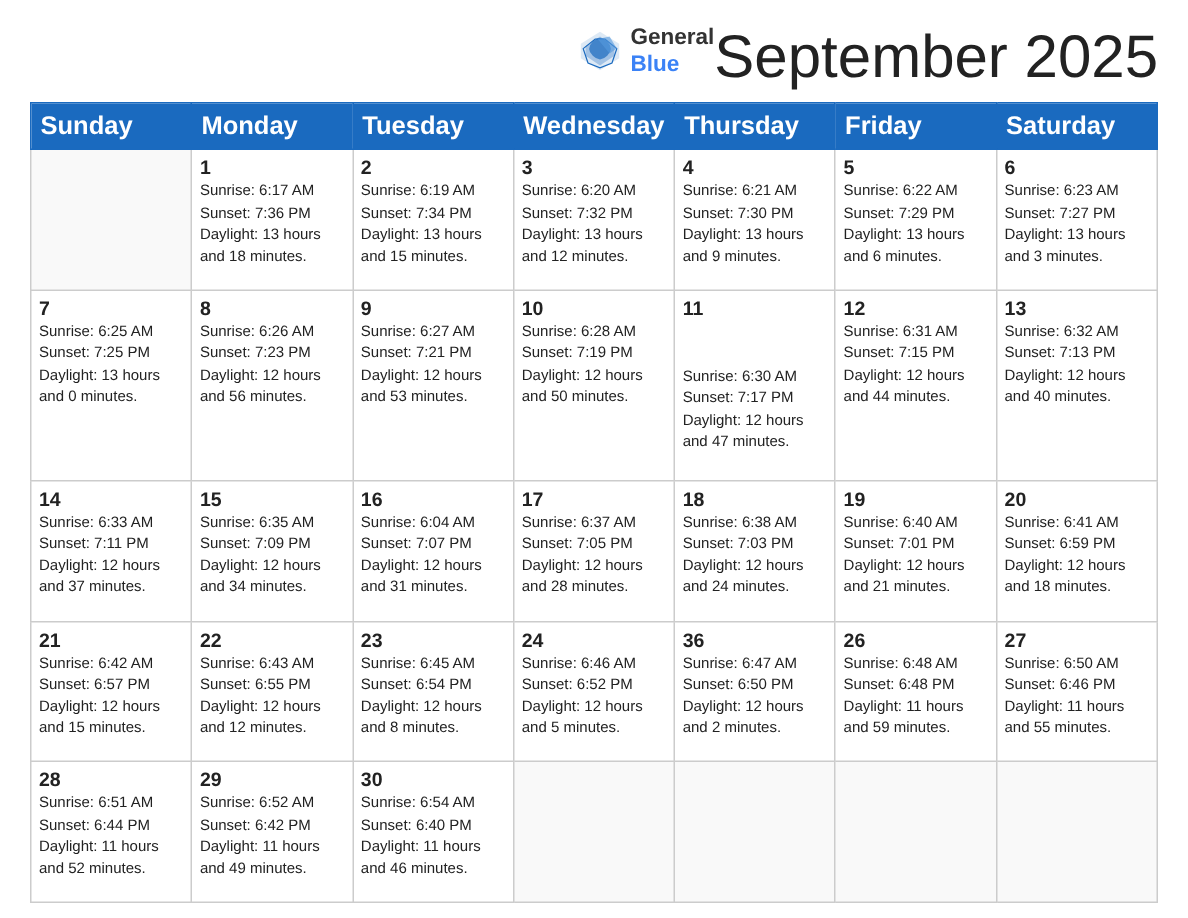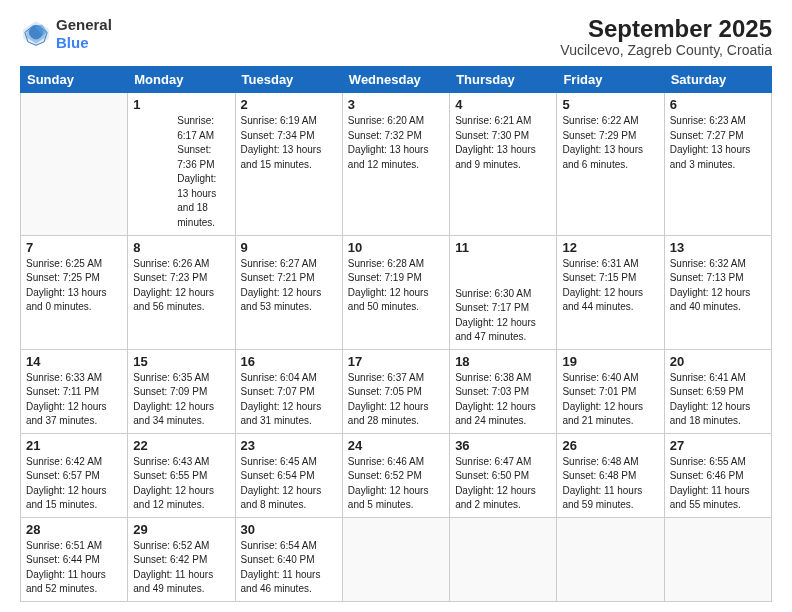--- a/index.html
+++ b/index.html
@@ -13,21 +13,21 @@
     .page {
       width: 792px;
       height: 612px;
       padding: 16px 20px 10px 20px;
       display: flex;
       flex-direction: column;
     }
     .header {
       display: flex;
       align-items: flex-start;
-      justify-content: space-between;
+      justify-content: flex-end;
       margin-bottom: 8px;
     }
     .logo {
       display: flex;
       align-items: center;
       gap: 4px;
     }
     .logo-text {
       font-size: 15px;
       line-height: 1.2;
@@ -35,42 +35,42 @@
     .logo-general { color: #333; font-weight: bold; }
     .logo-blue { color: #3b82f6; font-weight: bold; }
     .logo-icon {
       width: 32px;
       height: 32px;
     }
     .title-block {
       text-align: right;
     }
     .month-title {
-      font-size: 24px;
-      font-weight: bold;
+      font-size: 40px;
+      font-weight: normal;
       color: #222;
       line-height: 1.1;
     }
     .location {
       font-size: 14px;
       color: #444;
     }
     .calendar {
       flex: 1;
       border: 1px solid #ccc;
       border-collapse: collapse;
       width: 100%;
       table-layout: fixed;
     }
     .calendar th {
       background: #1a6abf;
       color: #fff;
       text-align: left;
       padding: 5px 6px;
-      font-size: 13px;
+      font-size: 17px;
       font-weight: bold;
       border: 1px solid #1a6abf;
     }
     .calendar td {
       vertical-align: top;
       padding: 4px 5px;
       font-size: 10.5px;
       color: #222;
       border: 1px solid #ccc;
       height: 82px;
@@ -104,42 +104,41 @@
         <path d="M14,12 Q20,6 26,12 Q32,18 26,24 Q20,30 14,24 Q8,18 14,12Z" fill="#1a6abf" opacity="0.7"></path>
         <path d="M18,10 L28,8 L34,18 L28,22Z" fill="#5599dd" opacity="0.6"></path>
       </svg>
       <div class="logo-text">
         <span class="logo-general">General</span><br>
         <span class="logo-blue">Blue</span>
       </div>
     </div>
     <div class="title-block">
       <div class="month-title">September 2025</div>
-      <div class="location">Vucilcevo, Zagreb County, Croatia</div>
     </div>
   </div>
 
   <table class="calendar">
     <thead>
       <tr>
         <th>Sunday</th>
         <th>Monday</th>
         <th>Tuesday</th>
         <th>Wednesday</th>
         <th>Thursday</th>
         <th>Friday</th>
         <th>Saturday</th>
       </tr>
     </thead>
     <tbody id="calendar-body">
     <tr>
           <td class="empty-cell"></td>
           <td>
             <span class="day-num">1</span>
-            <div class="cell-info" style="white-space: pre-line; margin-left: 44px;">Sunrise: 6:17 AM
+            <div class="cell-info" style="white-space: pre-line;">Sunrise: 6:17 AM
 Sunset: 7:36 PM
 Daylight: 13 hours
 and 18 minutes.</div>
           </td>
           <td>
             <span class="day-num">2</span>
             <div class="cell-info" style="white-space: pre-line;">Sunrise: 6:19 AM
 Sunset: 7:34 PM
 Daylight: 13 hours
 and 15 minutes.</div>
@@ -313,21 +312,21 @@
           </td>
           <td>
             <span class="day-num">26</span>
             <div class="cell-info" style="white-space: pre-line;">Sunrise: 6:48 AM
 Sunset: 6:48 PM
 Daylight: 11 hours
 and 59 minutes.</div>
           </td>
           <td>
             <span class="day-num">27</span>
-            <div class="cell-info" style="white-space: pre-line;">Sunrise: 6:55 AM
+            <div class="cell-info" style="white-space: pre-line;">Sunrise: 6:50 AM
 Sunset: 6:46 PM
 Daylight: 11 hours
 and 55 minutes.</div>
           </td>
         </tr>
         <tr>
           <td>
             <span class="day-num">28</span>
             <div class="cell-info" style="white-space: pre-line;">Sunrise: 6:51 AM
 Sunset: 6:44 PM

